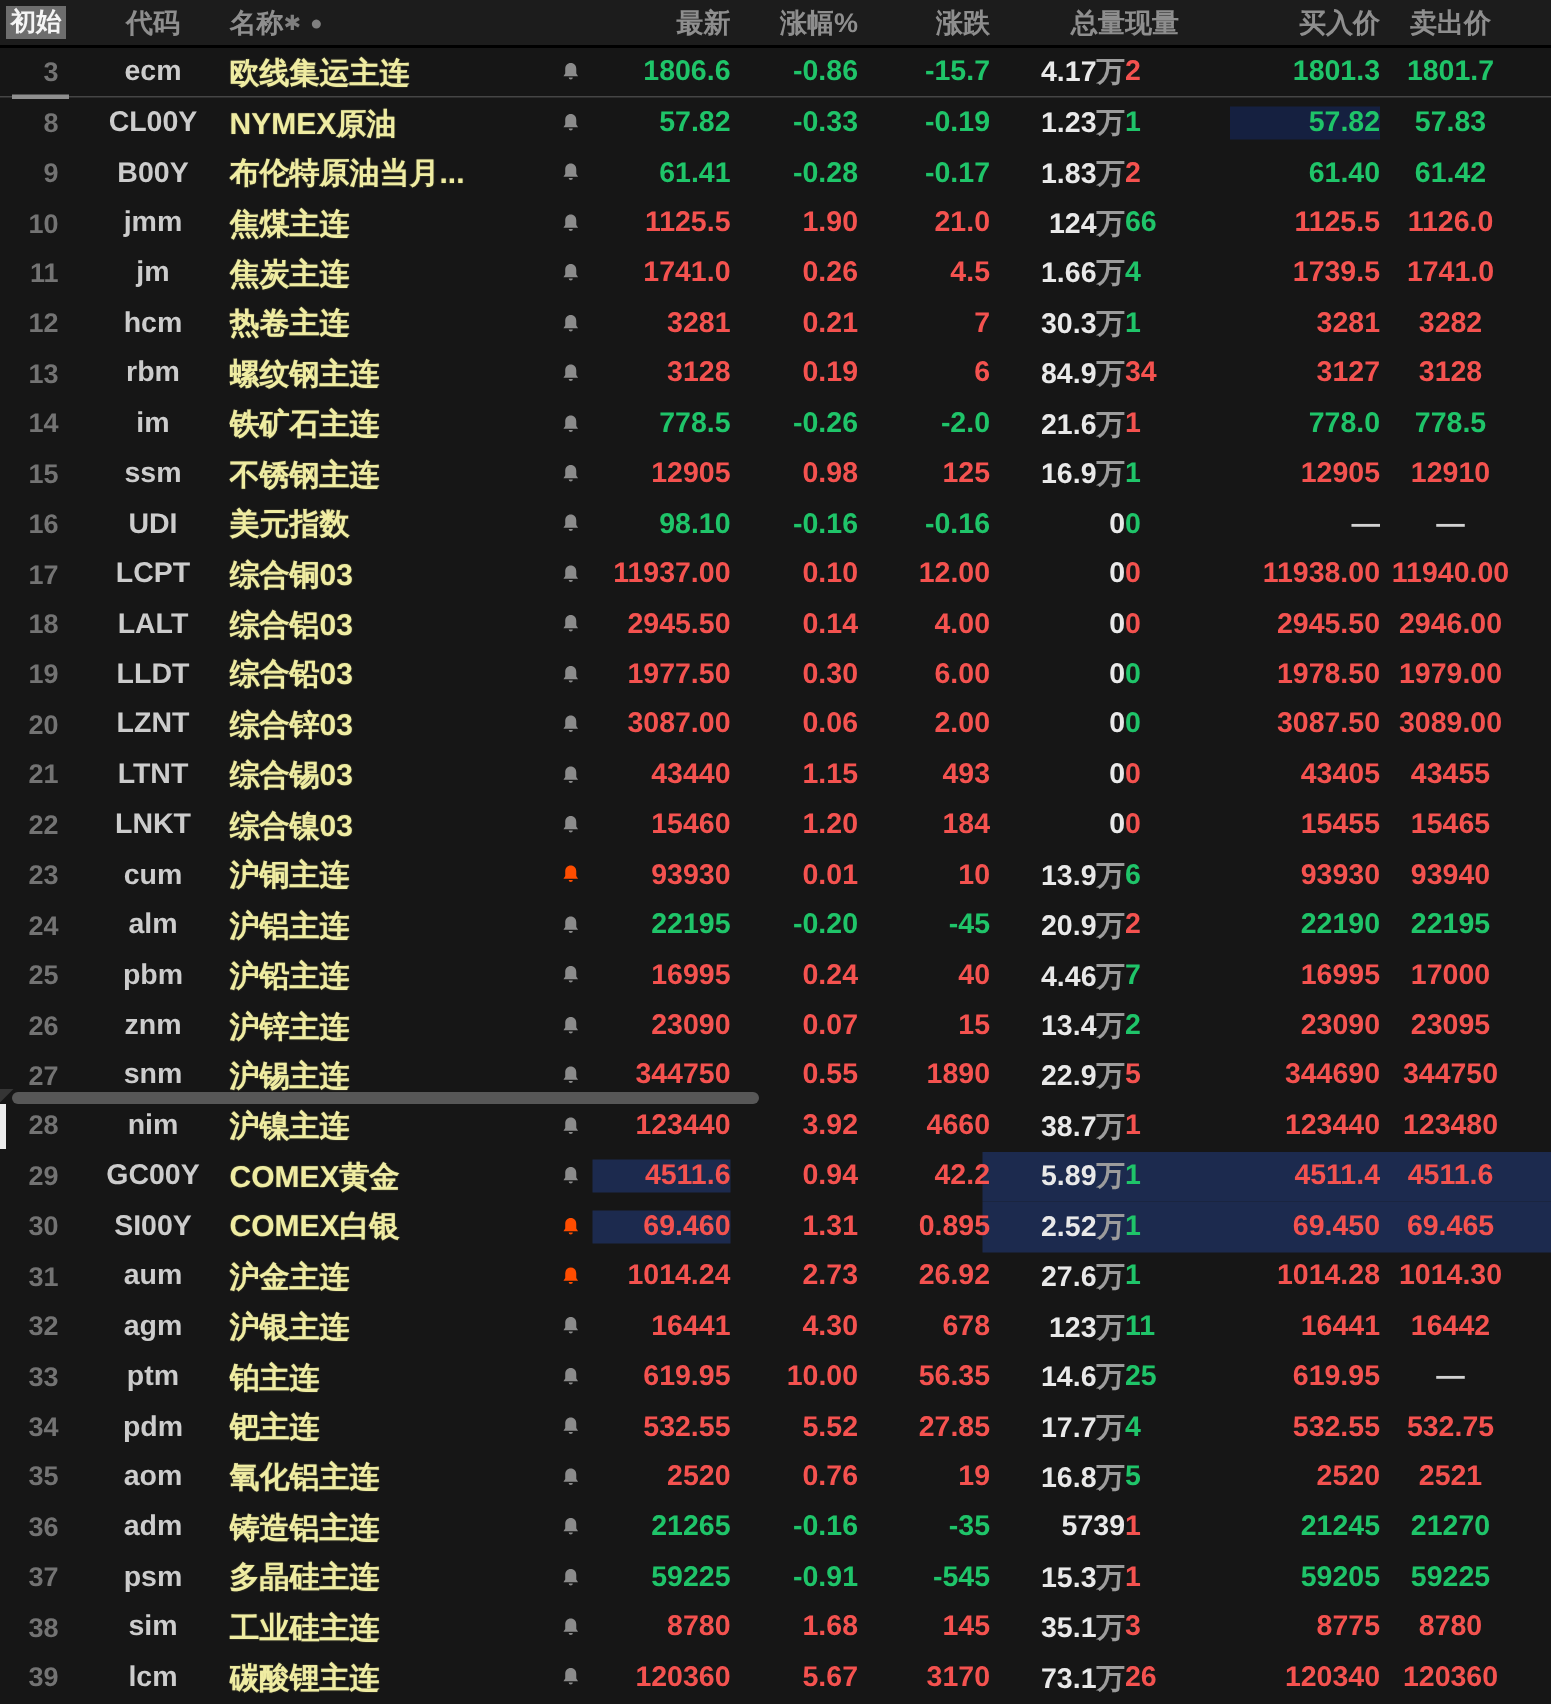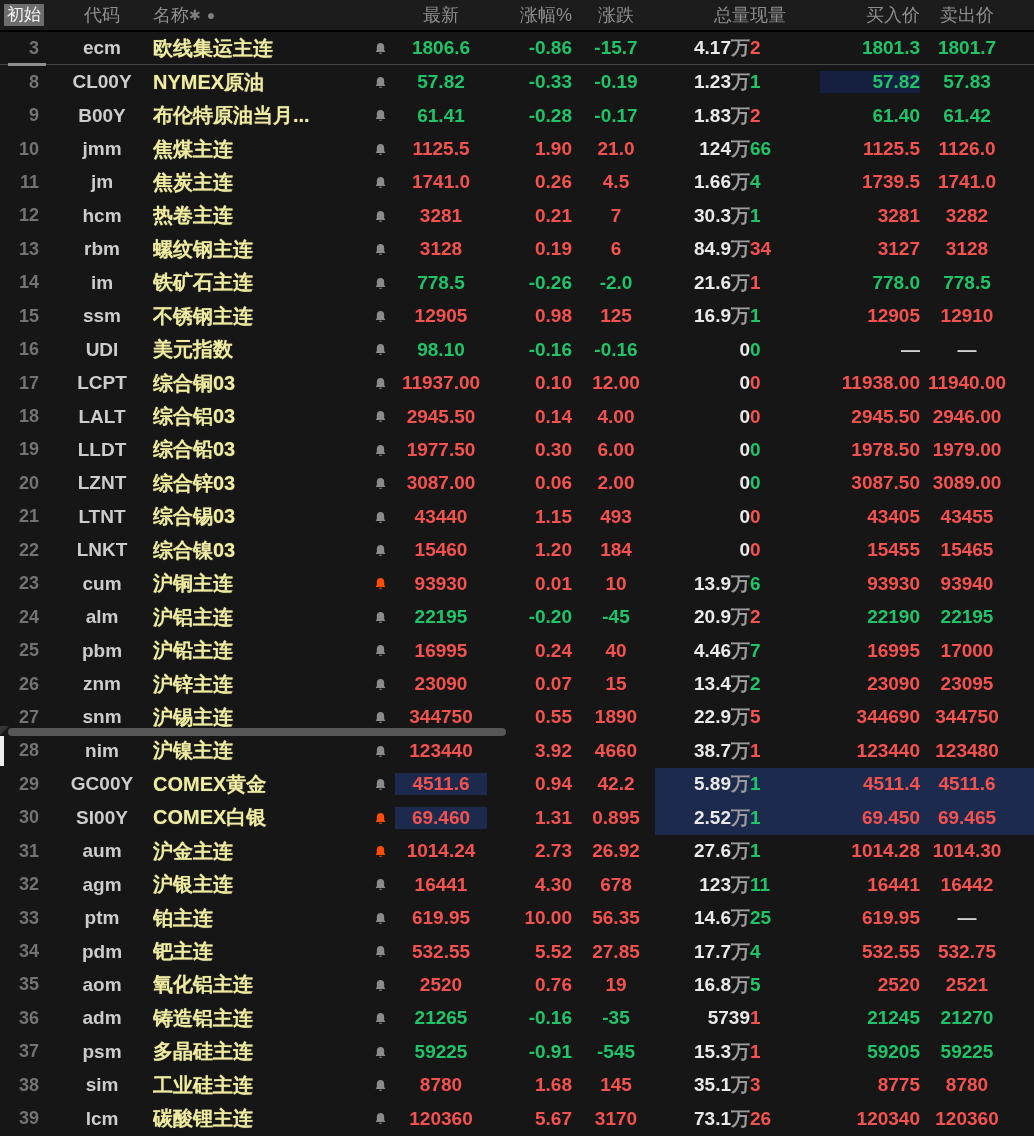--- a/index.html
+++ b/index.html
@@ -8,34 +8,34 @@
     --bell-grey:#8b8b8b; --bell-red:#ff4d00; --highlight-navy:#1c2a4e;
     --background:#161616; --dash-grey:#d2d2d2;
   }
   *{box-sizing:border-box;margin:0;padding:0}
   html,body{width:1034px;height:1136px;overflow:hidden;background:var(--background);
     font-family:"Liberation Sans","DejaVu Sans",sans-serif;}
   .app{width:1034px;height:1136px;display:flex;flex-direction:column;background:var(--background)}
   
   .hdr{flex:0 0 32px;display:flex;align-items:center;background:#1c1c1c;border-bottom:2px solid #000;
     color:var(--header-grey);font-size:18px;padding-right:20px}
-  .hdr .c{color:var(--header-grey);font-weight:400}
+  .hdr .c{color:var(--header-grey);font-weight:700}
   .badge{display:inline-block;background:#6d6d6d;color:#f5f5f5;font-size:17px;line-height:22px;
     padding:0 3px;margin-left:4px}
   .hicons{display:inline-flex;gap:6px;align-items:center;padding-right:20px;color:#7f7f7f}
   .hicons .glyph{font-size:14px;line-height:1}
   
   .c{flex:none;overflow:hidden;white-space:nowrap}
   .c-num {width:45px;text-align:right;padding-right:6px}
   .c-code{width:108px;text-align:center;padding-left:6px}
   .c-name{width:212px;text-align:left;display:flex;align-items:center}
   .c-bell{width:30px;text-align:center}
-  .c-last{width:92px;text-align:center}
+  .c-last{width:92px;text-align:right}
   .c-pct {width:85px;text-align:right}
-  .c-chg {width:88px;text-align:center}
+  .c-chg {width:88px;text-align:right}
   .c-vol {width:90px;text-align:right}
   .c-cur {width:70px;}
   .c-bid {width:100px;text-align:right}
   .c-ask {width:94px;text-align:center}
   
   .rows{flex:1;display:flex;flex-direction:column}
   .row{flex:0 0 33.45px;display:flex;align-items:center;padding-right:20px;position:relative}
   .row .c{position:relative;z-index:1}
   .row .c-num{color:var(--row-number-grey);font-size:18px;font-weight:700}
   .row .c-code{color:var(--code-grey);font-size:19px;font-weight:700}

